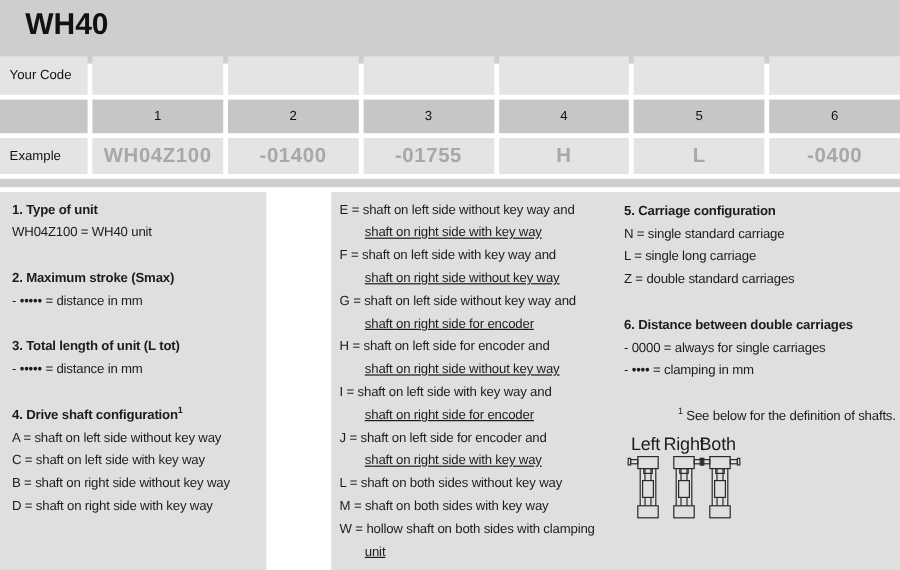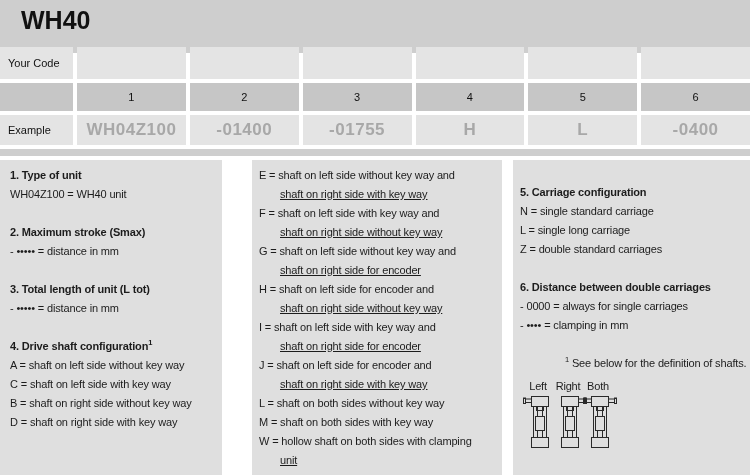--- a/index.html
+++ b/index.html
@@ -26,33 +26,33 @@
   .cell.num{font-size:11px;color:#111;}
   .cell.example-val{font-size:17px;font-weight:700;letter-spacing:0.5px;color:var(--muted);}
 
   
   .mid-band{position:absolute;left:0;top:149px;width:750px;height:7px;background:var(--band);}
 
   
   .panel{position:absolute;top:160px;height:315px;background:var(--panel);
     font-size:11px;line-height:19px;letter-spacing:-0.15px;white-space:nowrap;}
   .panel.c1{left:0;width:222px;padding:6px 0 0 10px;}
-  .panel.c2{left:252px;width:250px;padding:6px 0 0 7px;}
-  .panel.c3{left:513px;width:237px;padding:23px 0 0 7px;}
+  .panel.c2{left:276px;width:250px;padding:6px 0 0 7px;}
+  .panel.c3{left:513px;width:237px;padding:7px 0 0 7px;}
   .h{font-weight:700;}
   .block{margin-bottom:19px;}
   .block:last-child{margin-bottom:0;}
   .cont{padding-left:21px;text-decoration:underline;}
   sup{font-size:7.5px;vertical-align:super;line-height:0;}
   .footnote{margin-top:19px;margin-left:45px;}
 
   
   .diagrams{display:flex;margin-top:7px;margin-left:3px;}
   .diagram{width:30px;margin-right:0;text-align:center;}
-  .diagram .dlabel{font-size:11px;line-height:13px;letter-spacing:-0.2px;}
+  .diagram .dlabel{font-size:15px;line-height:13px;letter-spacing:-0.2px;}
   .diagram svg{display:block;margin:1px auto 0;overflow:visible;}
   .diagram svg *{stroke:var(--line);stroke-width:1;fill:none;}
 </style>
 </head>
 <body>
 
 <div class="page">
 
   <div class="title-band">
     <h1>WH40</h1>

